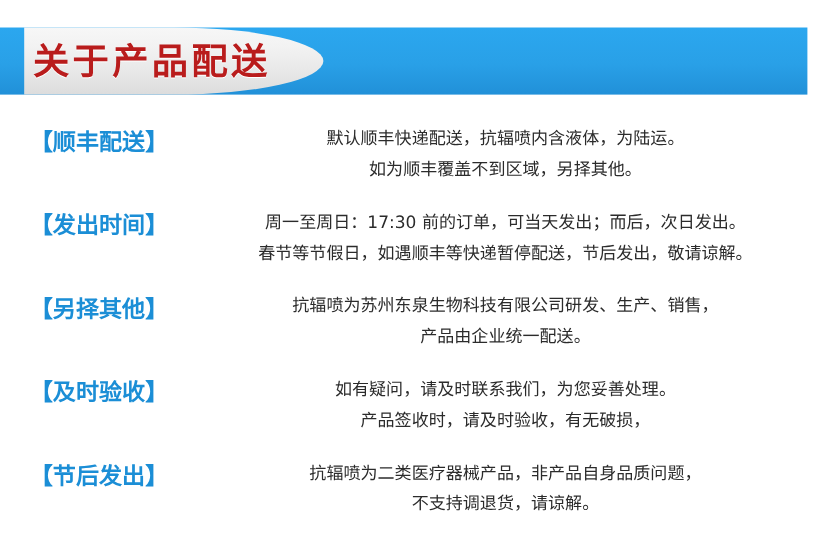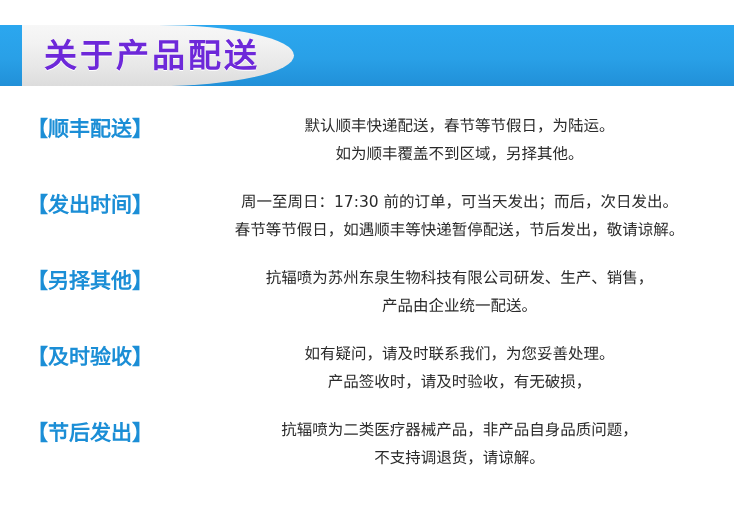--- a/index.html
+++ b/index.html
@@ -54,26 +54,26 @@
     border-bottom-right-radius: 100% 100%;
   }
 
   .banner-title {
     position: absolute;
     left: 22px;
     top: 0;
     width: 258px;
     height: 61px;
     line-height: 61px;
-    padding-left: 22px;
+    padding-left: 8px;
     box-sizing: border-box;
     font-size: 33px;
     font-weight: bold;
     letter-spacing: 3px;
-    color: #6d28d9;
+    color: #b91c1c;
     text-shadow: 0 1px 0 #ffffff;
     white-space: nowrap;
   }
 
   
   .rows {
     position: absolute;
     left: 0;
     top: 112px;
     width: 750px;
@@ -123,21 +123,21 @@
     <div class="banner-blue"></div>
     <div class="banner-gray"></div>
     <div class="banner-title">关于产品配送</div>
   </div>
 
   <div class="rows">
 
     <div class="row">
       <div class="row-label">【顺丰配送】</div>
       <div class="row-body">
-        <span class="line">默认顺丰快递配送，春节等节假日，为陆运。</span>
+        <span class="line">默认顺丰快递配送，抗辐喷内含液体，为陆运。</span>
         <span class="line">如为顺丰覆盖不到区域，另择其他。</span>
       </div>
     </div>
 
     <div class="row">
       <div class="row-label">【发出时间】</div>
       <div class="row-body">
         <span class="line">周一至周日：17:30 前的订单，可当天发出；而后，次日发出。</span>
         <span class="line">春节等节假日，如遇顺丰等快递暂停配送，节后发出，敬请谅解。</span>
       </div>

